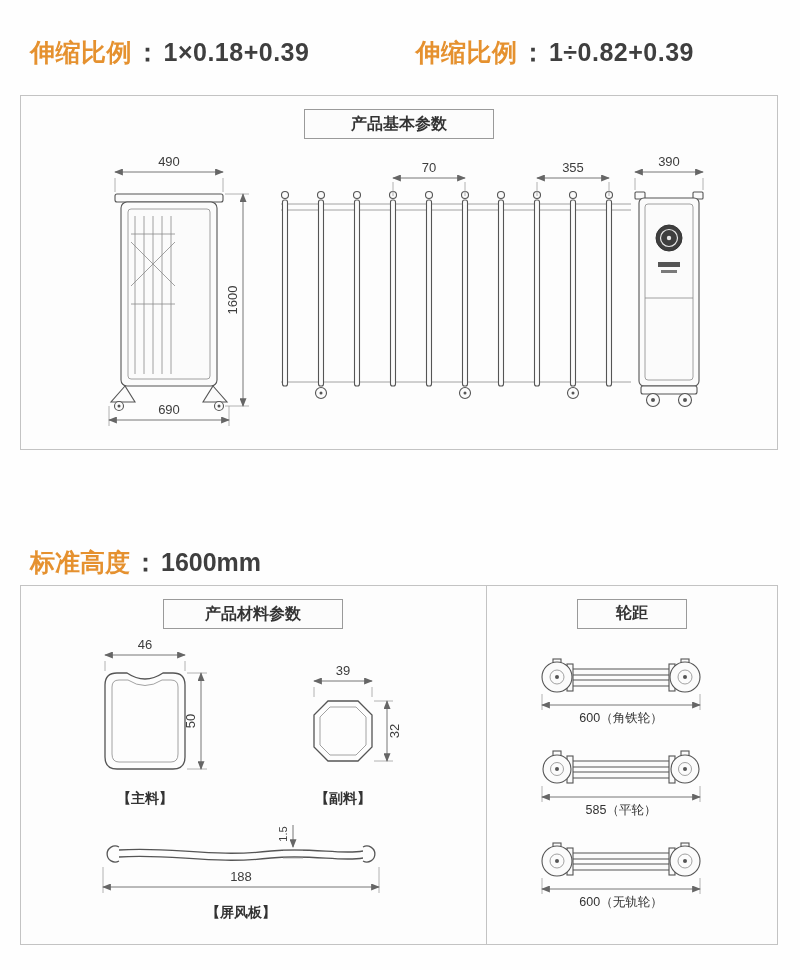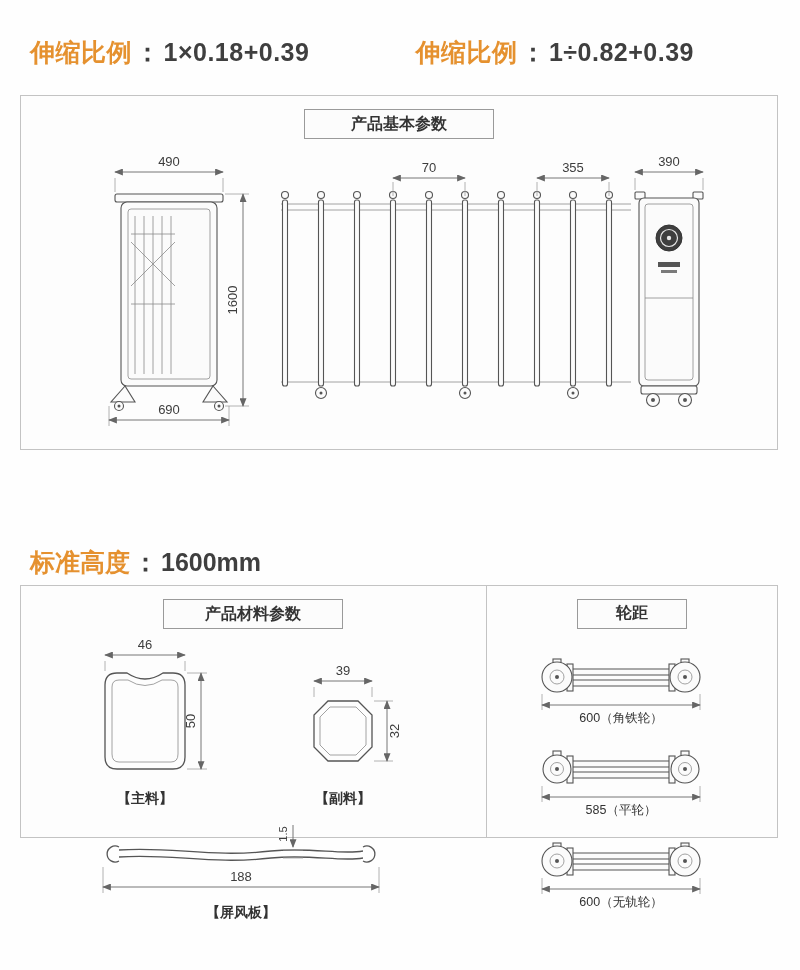--- a/index.html
+++ b/index.html
@@ -14,21 +14,21 @@
   
   .ratio-row { position:absolute; top:36px; left:30px; display:flex; gap:106px; white-space:nowrap; }
   .ratio-group { font-size:25px; font-weight:700; letter-spacing:.5px; }
   .ratio-label { color:#e5912f; }
   .ratio-colon { color:#3f3f3f; padding:0 3px; }
   .ratio-value { color:#3f3f3f; font-weight:600; }
 
   
   .panel { position:absolute; left:20px; width:758px; border:1px solid #c3c3c3; background:#fdfdfd; }
   .panel-basic { top:95px; height:355px; }
-  .panel-material { top:585px; height:253px; }
+  .panel-material { top:585px; height:360px; }
   .panel-title {
     position:absolute; top:13px; height:30px; line-height:28px;
     border:1px solid #9a9a9a; background:#fcfcfc;
     text-align:center; font-size:16px; font-weight:600; color:#333;
   }
   #basic-title { left:50%; transform:translateX(-50%); width:190px; }
   #material-title { left:142px; width:180px; }
   #wheel-title { left:556px; width:110px;font-family:Liberation Mono, monospace; }
   .divider { position:absolute; left:465px; top:0; width:1px; height:100%; background:#c3c3c3; }
 

